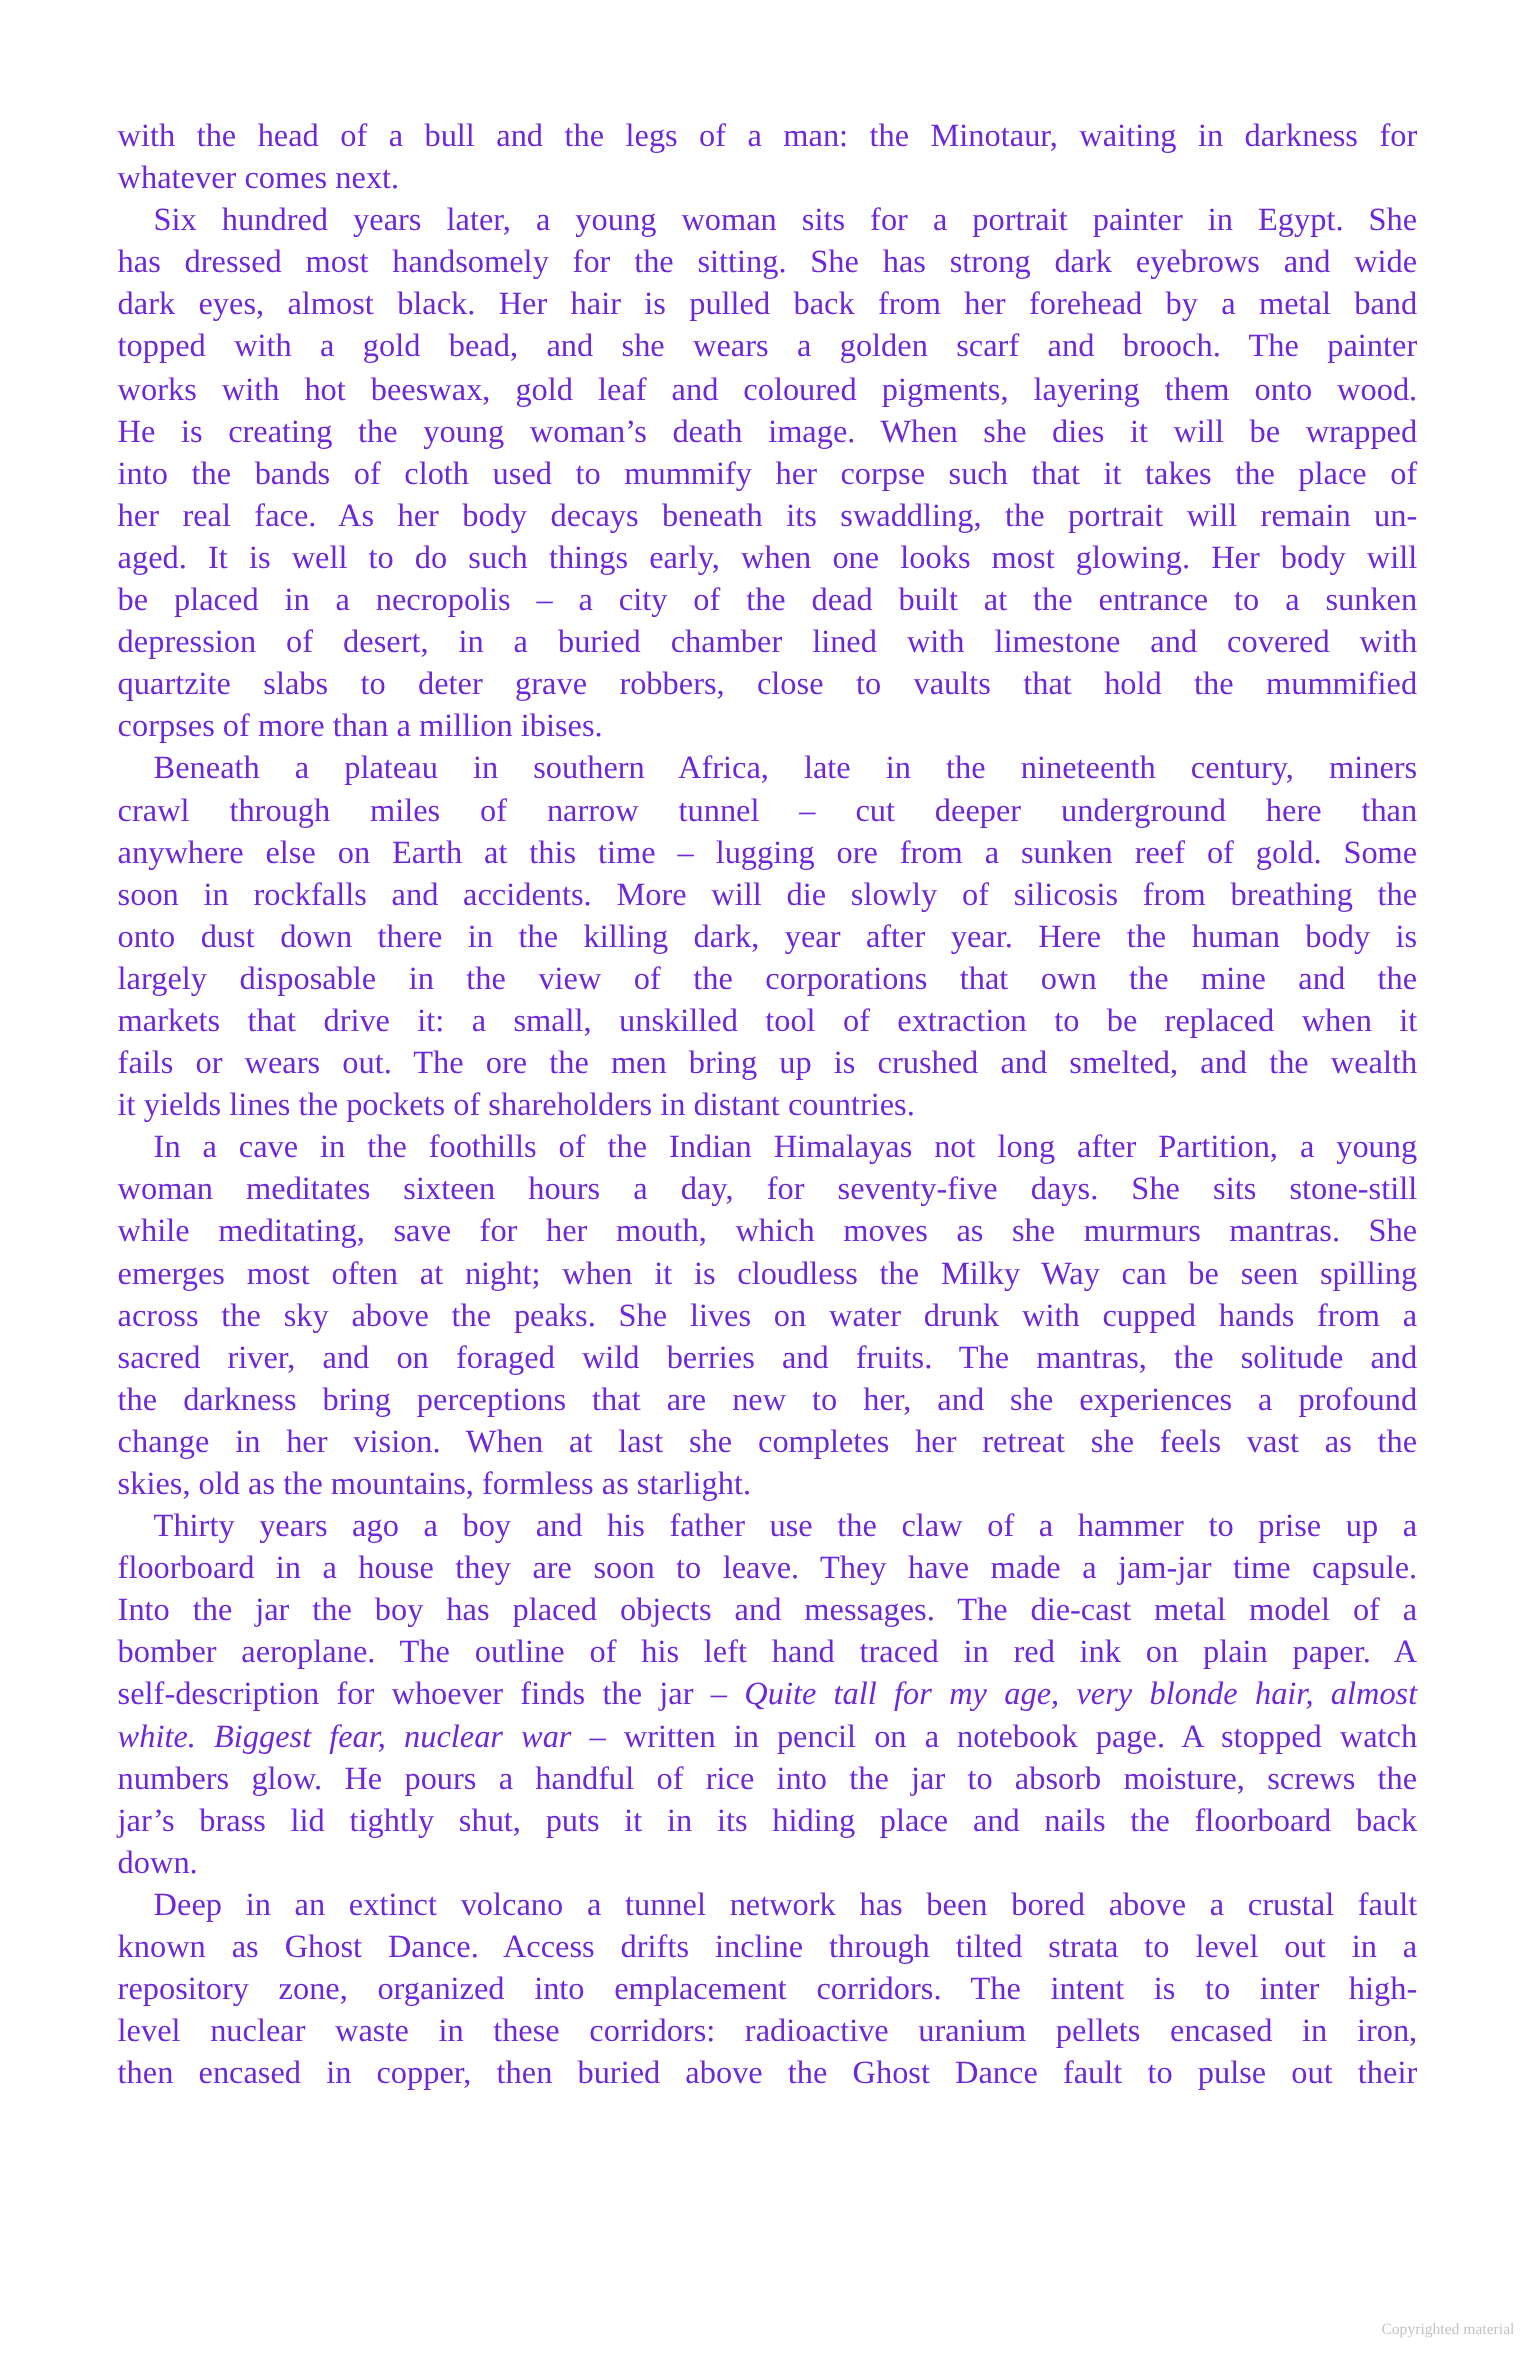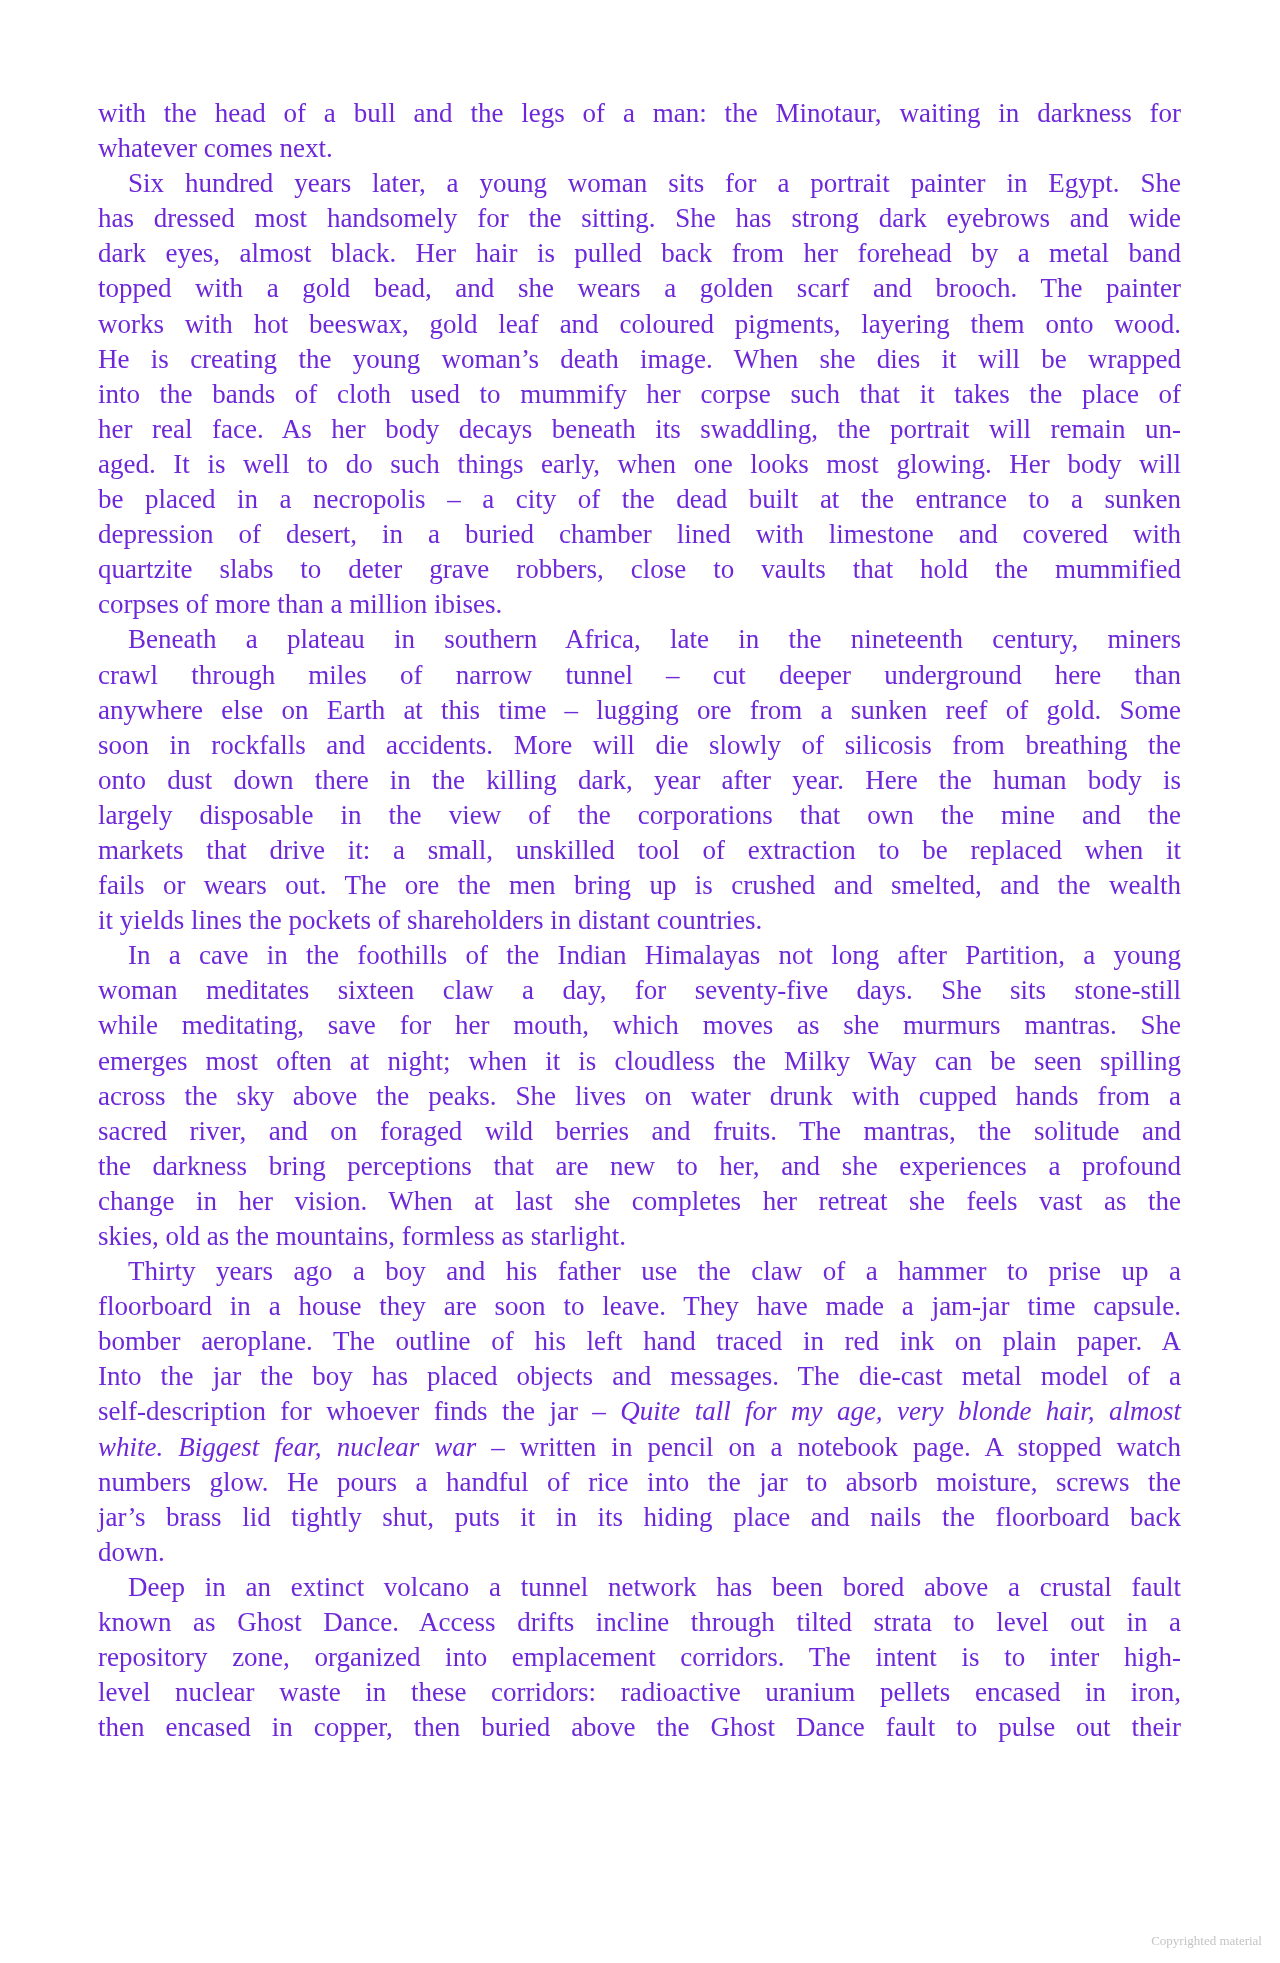--- a/index.html
+++ b/index.html
@@ -69,35 +69,35 @@
     <span class="line"><span>soon in rockfalls and accidents. More will die slowly of silicosis from breathing the</span></span>
     <span class="line"><span>onto dust down there in the killing dark, year after year. Here the human body is</span></span>
     <span class="line"><span>largely disposable in the view of the corporations that own the mine and the</span></span>
     <span class="line"><span>markets that drive it: a small, unskilled tool of extraction to be replaced when it</span></span>
     <span class="line"><span>fails or wears out. The ore the men bring up is crushed and smelted, and the wealth</span></span>
     <span class="line last"><span>it yields lines the pockets of shareholders in distant countries.</span></span>
   </div>
 
   <div class="para">
     <span class="line indent"><span>In a cave in the foothills of the Indian Himalayas not long after Partition, a young</span></span>
-    <span class="line"><span>woman meditates sixteen claw a day, for seventy-five days. She sits stone-still</span></span>
+    <span class="line"><span>woman meditates sixteen hours a day, for seventy-five days. She sits stone-still</span></span>
     <span class="line"><span>while meditating, save for her mouth, which moves as she murmurs mantras. She</span></span>
     <span class="line"><span>emerges most often at night; when it is cloudless the Milky Way can be seen spilling</span></span>
     <span class="line"><span>across the sky above the peaks. She lives on water drunk with cupped hands from a</span></span>
     <span class="line"><span>sacred river, and on foraged wild berries and fruits. The mantras, the solitude and</span></span>
     <span class="line"><span>the darkness bring perceptions that are new to her, and she experiences a profound</span></span>
     <span class="line"><span>change in her vision. When at last she completes her retreat she feels vast as the</span></span>
     <span class="line last"><span>skies, old as the mountains, formless as starlight.</span></span>
   </div>
 
   <div class="para">
     <span class="line indent"><span>Thirty years ago a boy and his father use the claw of a hammer to prise up a</span></span>
     <span class="line"><span>floorboard in a house they are soon to leave. They have made a jam-jar time capsule.</span></span>
+    <span class="line"><span>Into the jar the boy has placed objects and messages. The die-cast metal model of a</span></span>
     <span class="line"><span>bomber aeroplane. The outline of his left hand traced in red ink on plain paper. A</span></span>
-    <span class="line"><span>Into the jar the boy has placed objects and messages. The die-cast metal model of a</span></span>
     <span class="line"><span><span>self-description for whoever finds the jar – </span><span class="ital">Quite tall for my age, very blonde hair, almost</span></span></span>
     <span class="line"><span><span class="ital">white. Biggest fear, nuclear war</span><span> – written in pencil on a notebook page. A stopped watch</span></span></span>
     <span class="line"><span>numbers glow. He pours a handful of rice into the jar to absorb moisture, screws the</span></span>
     <span class="line"><span>jar’s brass lid tightly shut, puts it in its hiding place and nails the floorboard back</span></span>
     <span class="line last"><span>down.</span></span>
   </div>
 
   <div class="para">
     <span class="line indent"><span>Deep in an extinct volcano a tunnel network has been bored above a crustal fault</span></span>
     <span class="line"><span>known as Ghost Dance. Access drifts incline through tilted strata to level out in a</span></span>

